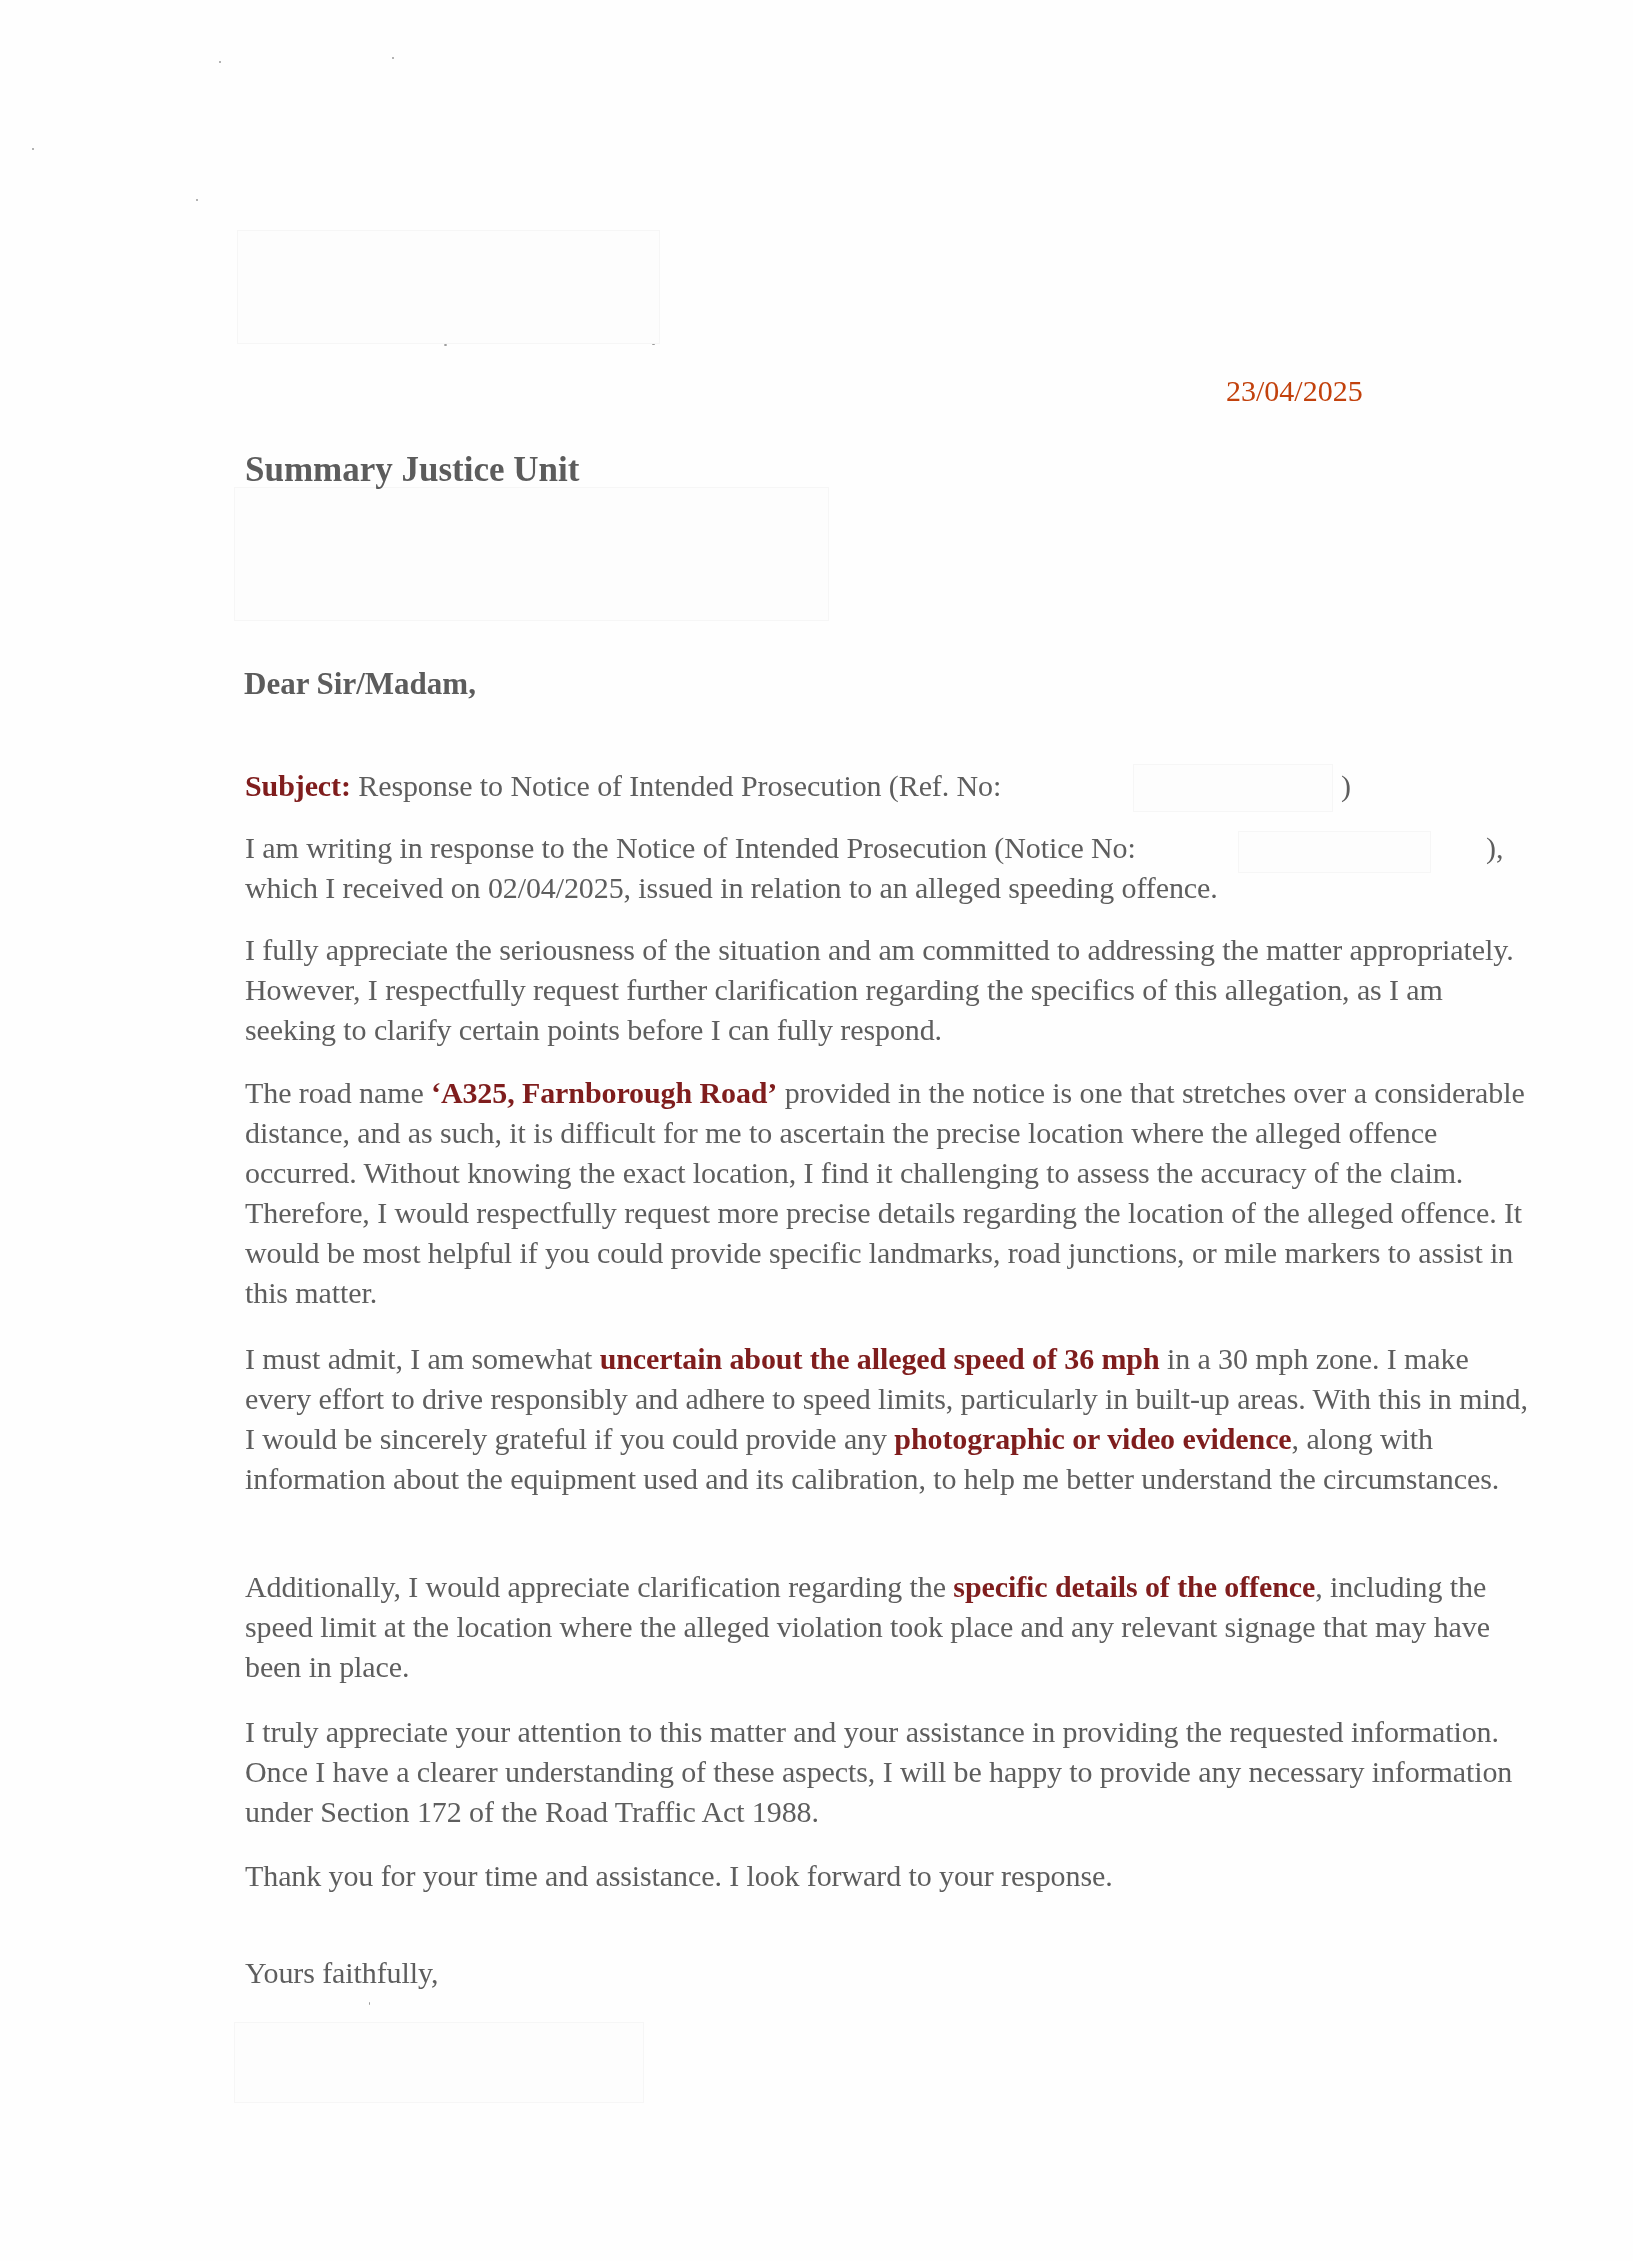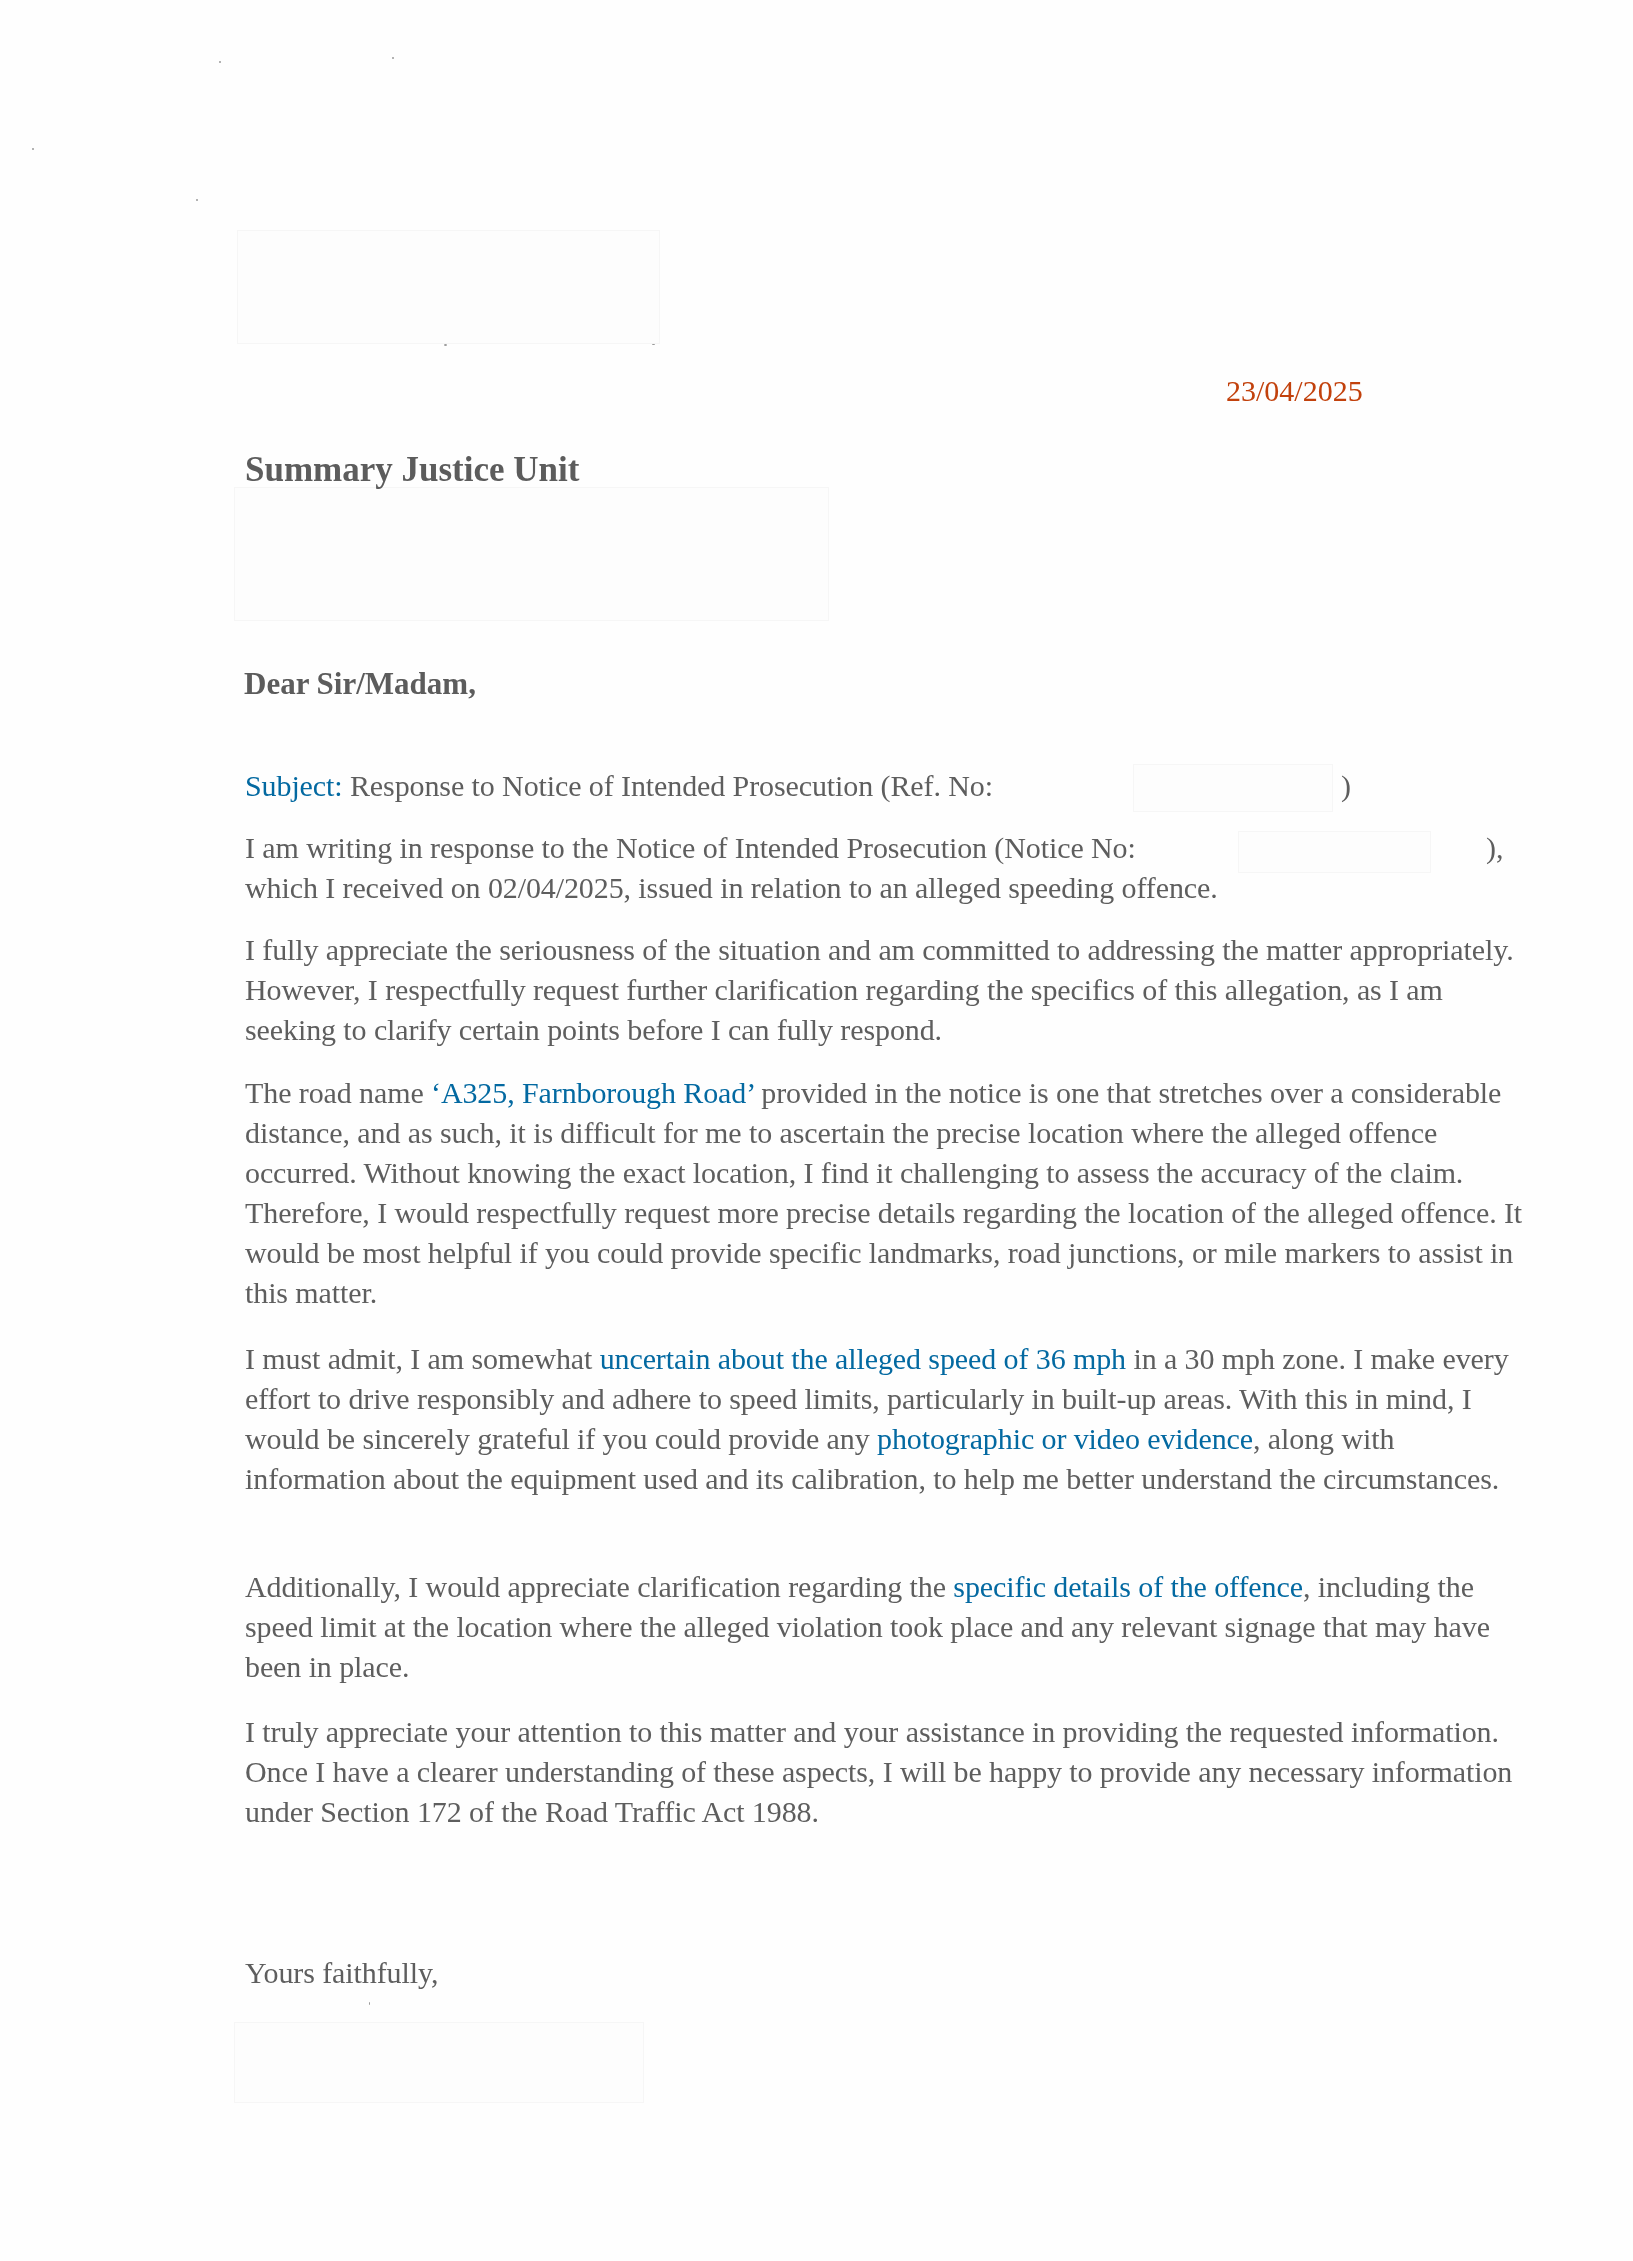--- a/index.html
+++ b/index.html
@@ -64,21 +64,21 @@
     }
     .para {
       position: absolute;
       left: 245px;
       width: 1291px;
       font-size: 30px;
       line-height: 40px;
       color: #5e5e5e;
       letter-spacing: -0.1px;
     }
-    .b { font-weight: normal; color: #0369a1; }
+    .b { font-weight: bold; color: #7f1d1d; }
     .paren {
       position: absolute;
       font-size: 30px;
       color: #5e5e5e;
     }
   </style>
 </head>
 <body>
 
 <div class="page">
@@ -126,17 +126,20 @@
   </div>
 
   <div class="para" style="top:1567px;">
     <span>Additionally, I would appreciate clarification regarding the </span><span class="b">specific details of the offence</span><span>, including the speed limit at the location where the alleged violation took place and any relevant signage that may have been in place.</span>
   </div>
 
   <div class="para" style="top:1712px;">
     <span>I truly appreciate your attention to this matter and your assistance in providing the requested information. Once I have a clearer understanding of these aspects, I will be happy to provide any necessary information under Section 172 of the Road Traffic Act 1988.</span>
   </div>
 
+  <div class="para" style="top:1856px;">
+    <span>Thank you for your time and assistance. I look forward to your response.</span>
+  </div>
 
   <div class="line" style="top:1916px;margin-top:40px;">Yours faithfully,</div>
 
 </div>
 
 
 </body></html>

